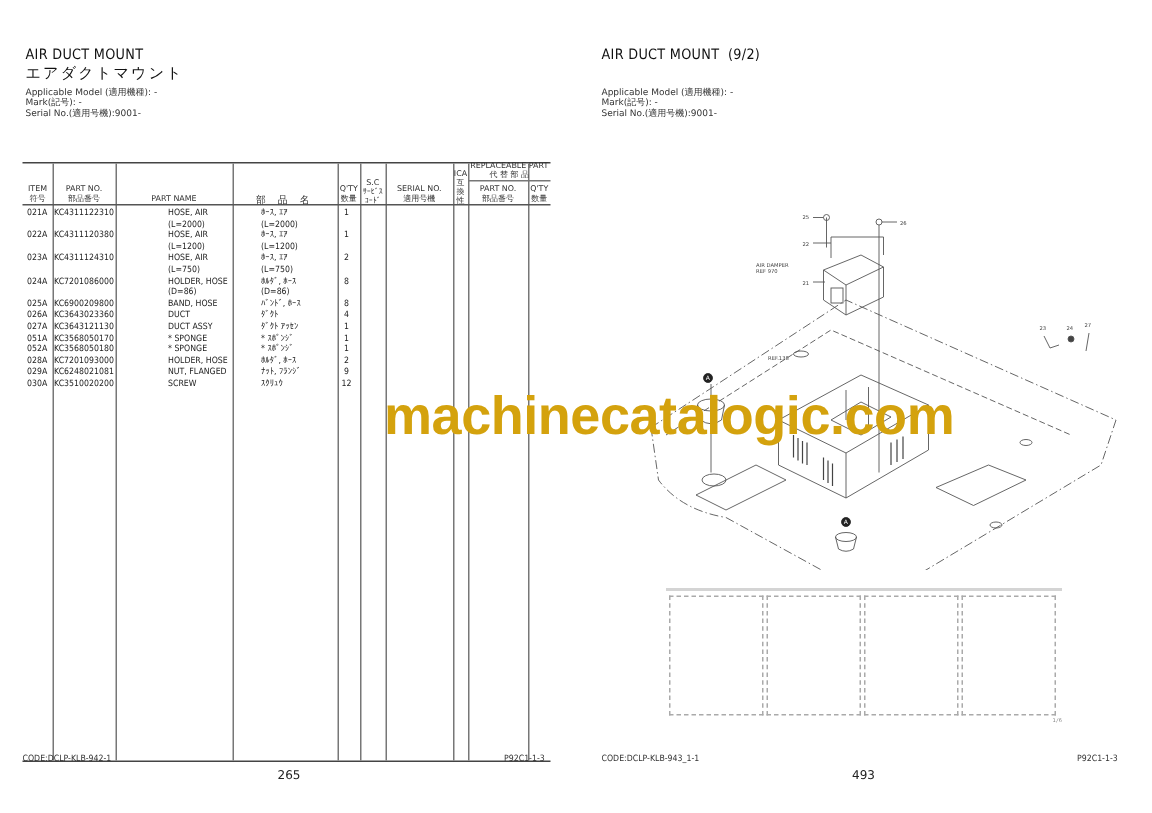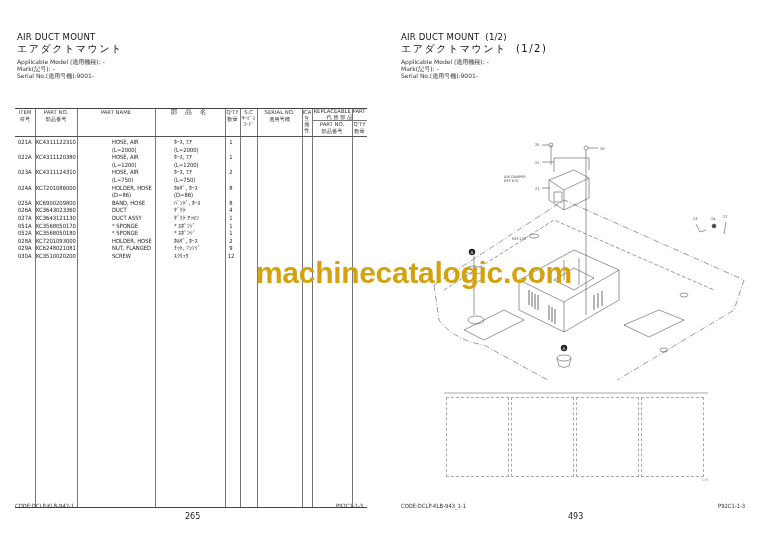--- a/index.html
+++ b/index.html
@@ -11,42 +11,42 @@
   .page.right { left: 384px; }
 
   .title-en { position: absolute; left: 17px; top: 31px; font-size: 9.5px; letter-spacing: 0.2px; color: #111; font-family: "DejaVu Sans Condensed","DejaVu Sans", sans-serif; }
   .title-jp { position: absolute; left: 17px; top: 42px; font-size: 10px; letter-spacing: 1.5px; color: #111; font-family: "DejaVu Sans", sans-serif; }
   .meta { position: absolute; left: 17px; top: 58px; font-size: 6px; line-height: 7px; color: #333; font-family: "DejaVu Sans", sans-serif; }
 
   
   .tbl { position: absolute; left: 15px; top: 108px; width: 352px; height: 400px; border-top: 1.5px solid #444; border-bottom: 1.5px solid #444; }
   .vline { position: absolute; top: 0; bottom: 0; width: 0; border-left: 1px solid #777; }
   .hdr { position: absolute; top: 0; left: 0; right: 0; height: 28px; border-bottom: 1px solid #555; font-size: 5.3px; font-family: "DejaVu Sans", sans-serif; color: #333; }
-  .hcell { position: absolute; top: 0; height: 28px; display: flex; flex-direction: column; align-items: center; justify-content: flex-start; text-align: center; line-height: 7px; }
+  .hcell { position: absolute; top: 0; height: 28px; display: flex; flex-direction: column; align-items: center; justify-content: flex-end; text-align: center; line-height: 7px; }
   .rows { position: absolute; top: 30px; left: 0; right: 0; font-size: 5.8px; font-family: "DejaVu Sans Condensed","DejaVu Sans", sans-serif; color: #222; }
   .row { position: relative; height: 7.6px; }
   .cell { position: absolute; top: 0; white-space: nowrap; line-height: 7.6px; }
   .c-item { left: 3px; }
   .c-partno { left: 21px; }
   .c-name { left: 97px; }
   .c-jp { left: 159px; }
   .c-qty { left: 210px; width: 12px; text-align: center; }
 
   .footer-code { position: absolute; top: 503px; font-size: 5.8px; color: #333; font-family: "DejaVu Sans Condensed","DejaVu Sans", sans-serif; }
   .footer-ref { position: absolute; top: 503px; font-size: 5.8px; color: #333; font-family: "DejaVu Sans Condensed","DejaVu Sans", sans-serif; }
   .page-no { position: absolute; top: 512px; font-size: 8px; color: #222; font-family: "DejaVu Sans", sans-serif; }
 
   
   .diagram { position: absolute; left: 30px; top: 140px; width: 350px; height: 240px; }
   .placeholder { position: absolute; left: 60px; top: 392px; width: 264px; height: 86px; }
   .ph-bar { position: absolute; left: 0; top: 0; width: 264px; height: 2px; background: #d4d4d4; }
   .ph-box { position: absolute; top: 5px; width: 63px; height: 80px; border: 1px dashed #aaa; }
   .ph-note { position: absolute; right: 0; top: 86px; font-size: 3.5px; color: #888; }
 
-  .watermark { position: absolute; left: 256px; top: 256px; font-family: "Liberation Sans", sans-serif; font-weight: bold; font-size: 30px; color: #d4a20d; letter-spacing: -0.3px; z-index: 5; }
+  .watermark { position: absolute; left: 256px; top: 256px; font-family: "Liberation Sans", sans-serif; font-weight: bold; font-size: 36px; color: #d4a20d; letter-spacing: -0.3px; z-index: 5; }
 </style>
 </head>
 <body>
 
 <div class="page left">
   <div class="title-en">AIR DUCT MOUNT</div>
   <div class="title-jp">エアダクトマウント</div>
   <div class="meta">
     <div>Applicable Model (適用機種): -</div>
     <div>Mark(記号): -</div>
@@ -228,22 +228,21 @@
         </div>
     </div>
   </div>
 
   <div class="footer-code" style="left:15px">CODE:DCLP-KLB-942-1</div>
   <div class="footer-ref" style="left:336px">P92C1-1-3</div>
   <div class="page-no" style="left:185px">265</div>
 </div>
 
 <div class="page right">
-  <div class="title-en" style="white-space:pre">AIR DUCT MOUNT  (1/2)</div>
-  <div class="title-jp" style="white-space:pre">エアダクトマウント  (1/2)</div>
+  <div class="title-en" style="white-space:pre">AIR DUCT MOUNT  (9/2)</div>
   <div class="meta">
     <div>Applicable Model (適用機種): -</div>
     <div>Mark(記号): -</div>
     <div>Serial No.(適用号機):9001-</div>
   </div>
 
   <svg class="diagram" viewBox="0 0 350 240" width="350" height="240">
     <g fill="none" stroke="#555" stroke-width="0.6">
 
       <path d="M20 145 L150 60 L330 140 L320 170 L170 260" stroke-dasharray="6 2 1 2"></path>

